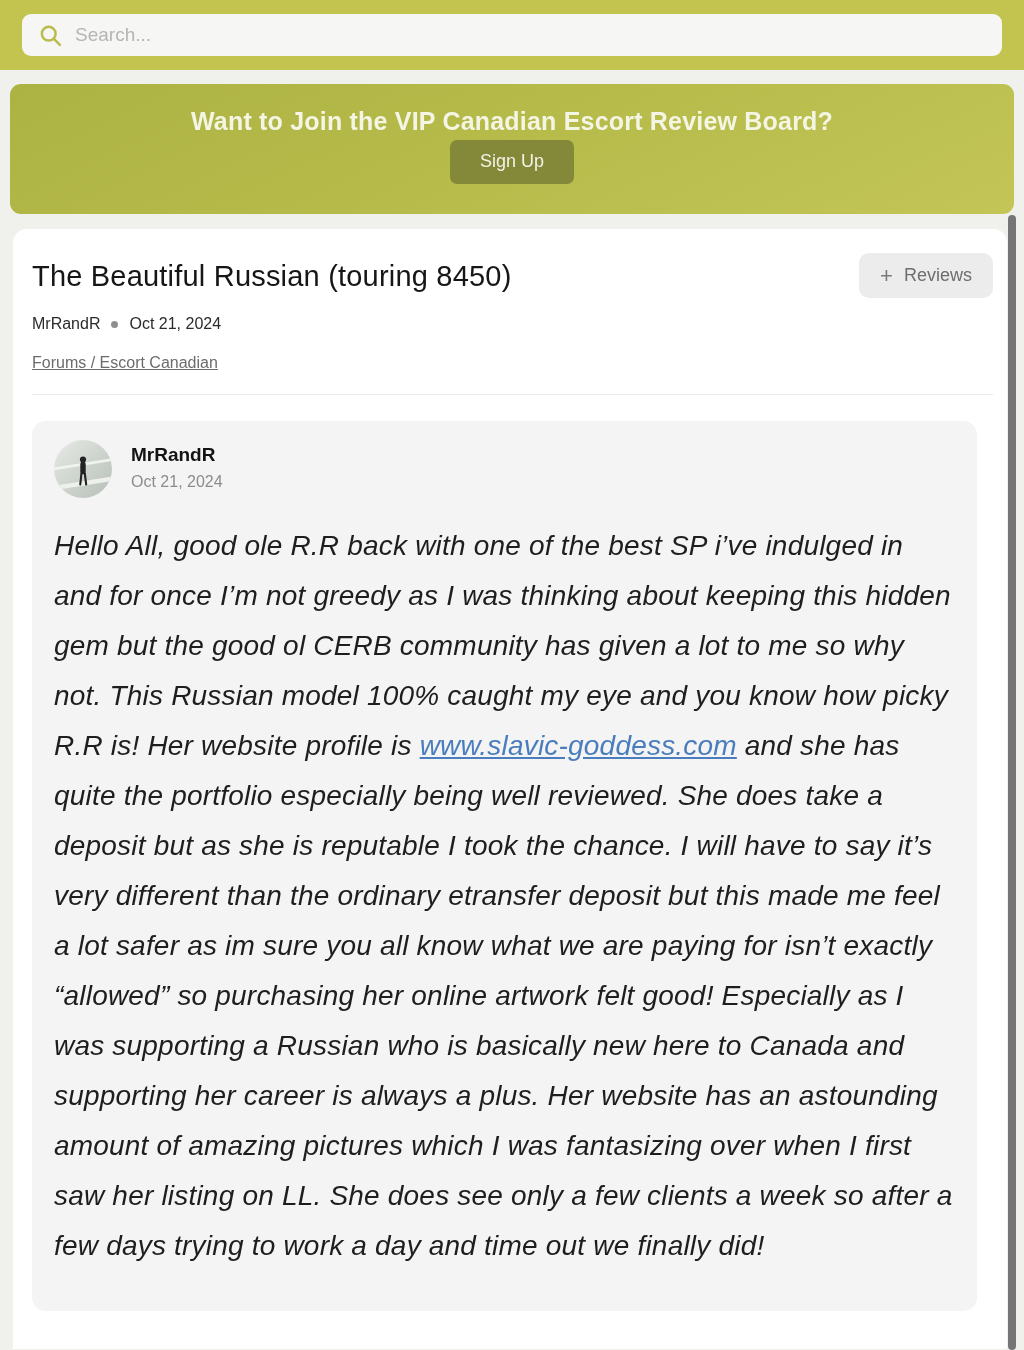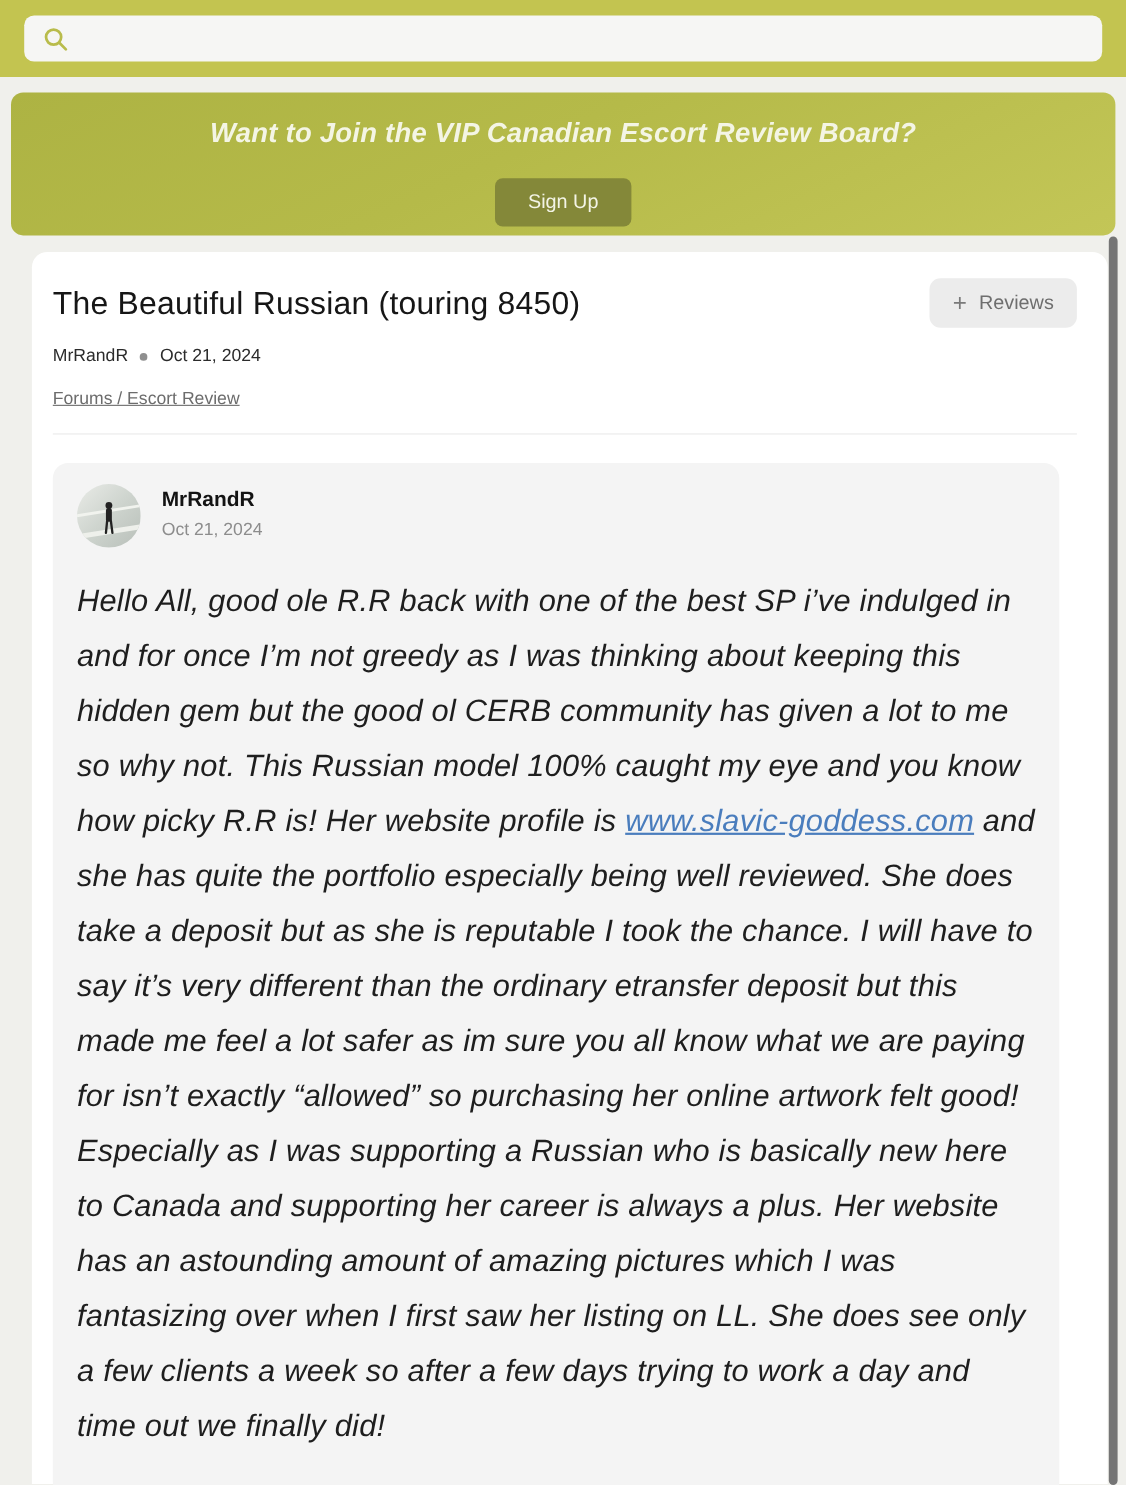--- a/index.html
+++ b/index.html
@@ -41,41 +41,40 @@
     border-radius:11px;
     background:linear-gradient(155deg,#adb343 0%, #b5ba49 45%, #c3c657 100%);
     text-align:center;
     padding-top:23px;
   }
   .banner-heading {
     color:#f4f5e4;
     font-size:25px;
     font-weight:bold;
     letter-spacing:.2px;
-    font-style:italic;
   }
   .signup-btn {
-    margin-top:26px;
+    margin-top:4px;
     display:inline-block;
     background:#848839;
     color:#f3f4e6;
     border:none;
     border-radius:7px;
     padding:11px 30px 12px;
     font-family:"Liberation Sans", sans-serif;
     font-size:18px;
     cursor:pointer;
   }
 
   
   .main-card {
     background:#ffffff;
-    margin:15px 17px 0 29px;
+    margin:15px 17px 0 13px;
     border-radius:14px 14px 0 0;
-    padding:24px 28px 0 19px;
+    padding:24px 14px 0 19px;
     height:1120px;
   }
   .title-row {
     display:flex;
     justify-content:space-between;
     align-items:flex-start;
   }
   .page-title {
     font-size:29px;
     font-weight:400;
@@ -170,20 +169,21 @@
 </style>
 </head>
 <body>
 
 <header class="topbar">
   <div class="search-box">
     <svg width="25" height="25" viewBox="0 0 24 24" fill="none" stroke="#b9bc4b" stroke-width="2.4" stroke-linecap="round">
       <circle cx="10.3" cy="10.3" r="6.6"></circle>
       <line x1="15.3" y1="15.3" x2="21" y2="21"></line>
     </svg>
+    <input class="search-input" type="text" placeholder="Search..." style="">
   </div>
 </header>
 
 <section class="banner">
   <div class="banner-heading">Want to Join the VIP Canadian Escort Review Board?</div>
   <button class="signup-btn">Sign Up</button>
 </section>
 
 <main class="main-card">
   <div class="title-row">
@@ -193,21 +193,21 @@
       <span>Reviews</span>
     </button>
   </div>
 
   <div class="meta-row">
     <span>MrRandR</span>
     <span class="meta-dot"></span>
     <span>Oct 21, 2024</span>
   </div>
 
-  <a class="breadcrumb">Forums / Escort Review</a>
+  <a class="breadcrumb">Forums / Escort Canadian</a>
 
   <hr class="divider">
 
   
   <article class="post-card">
     <div class="post-header">
       <div class="avatar">
         <svg width="58" height="58" viewBox="0 0 58 58">
           <defs>
             <linearGradient id="avbg" x1="0" y1="0" x2="1" y2="1">

